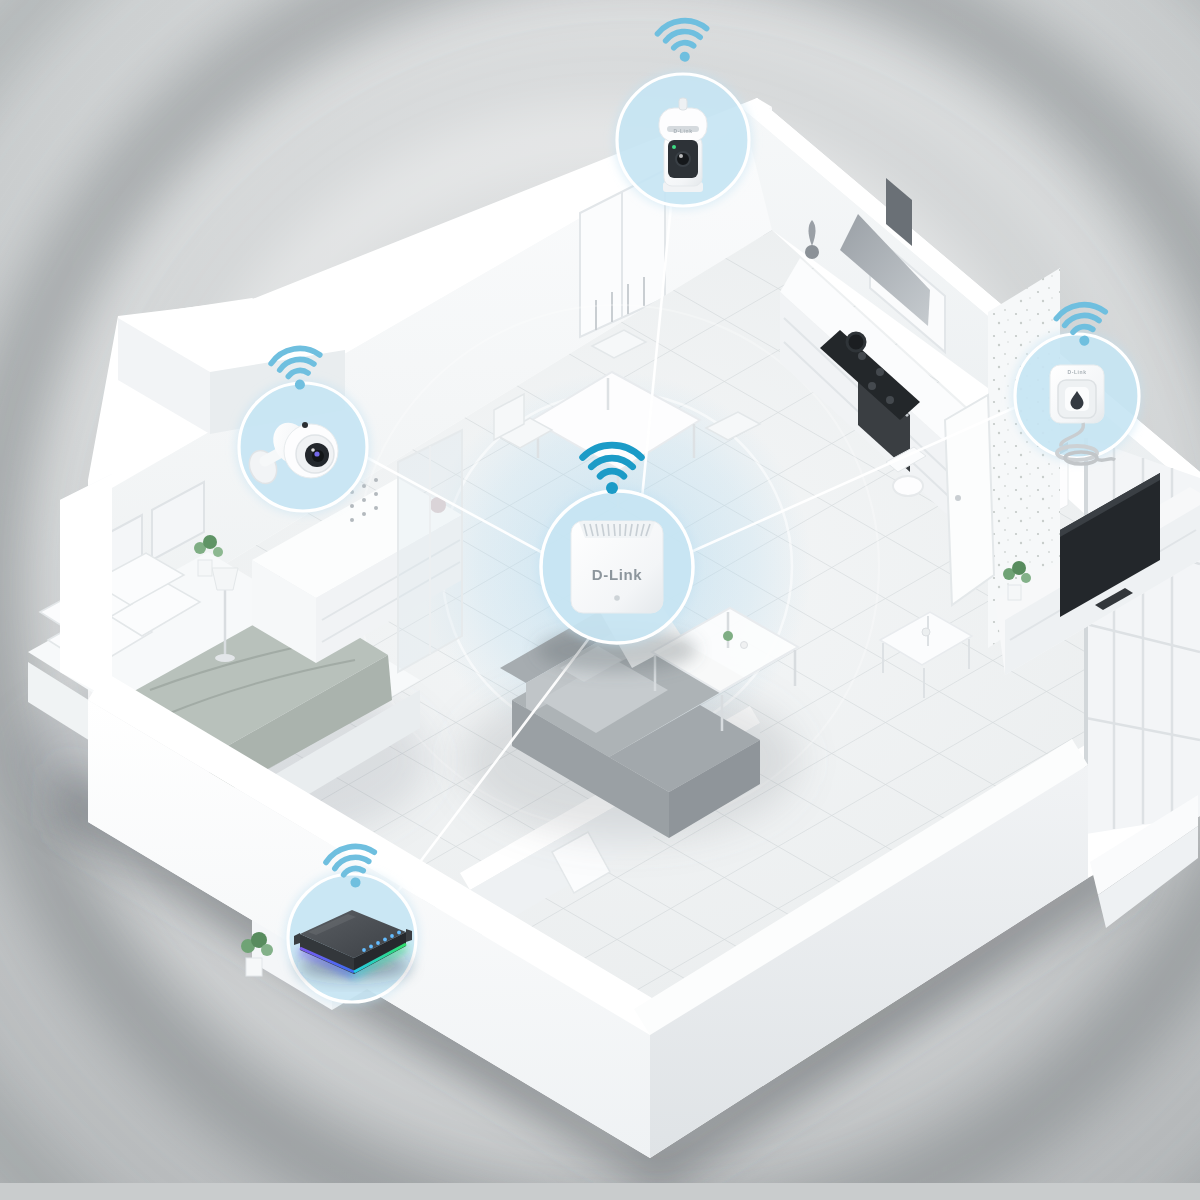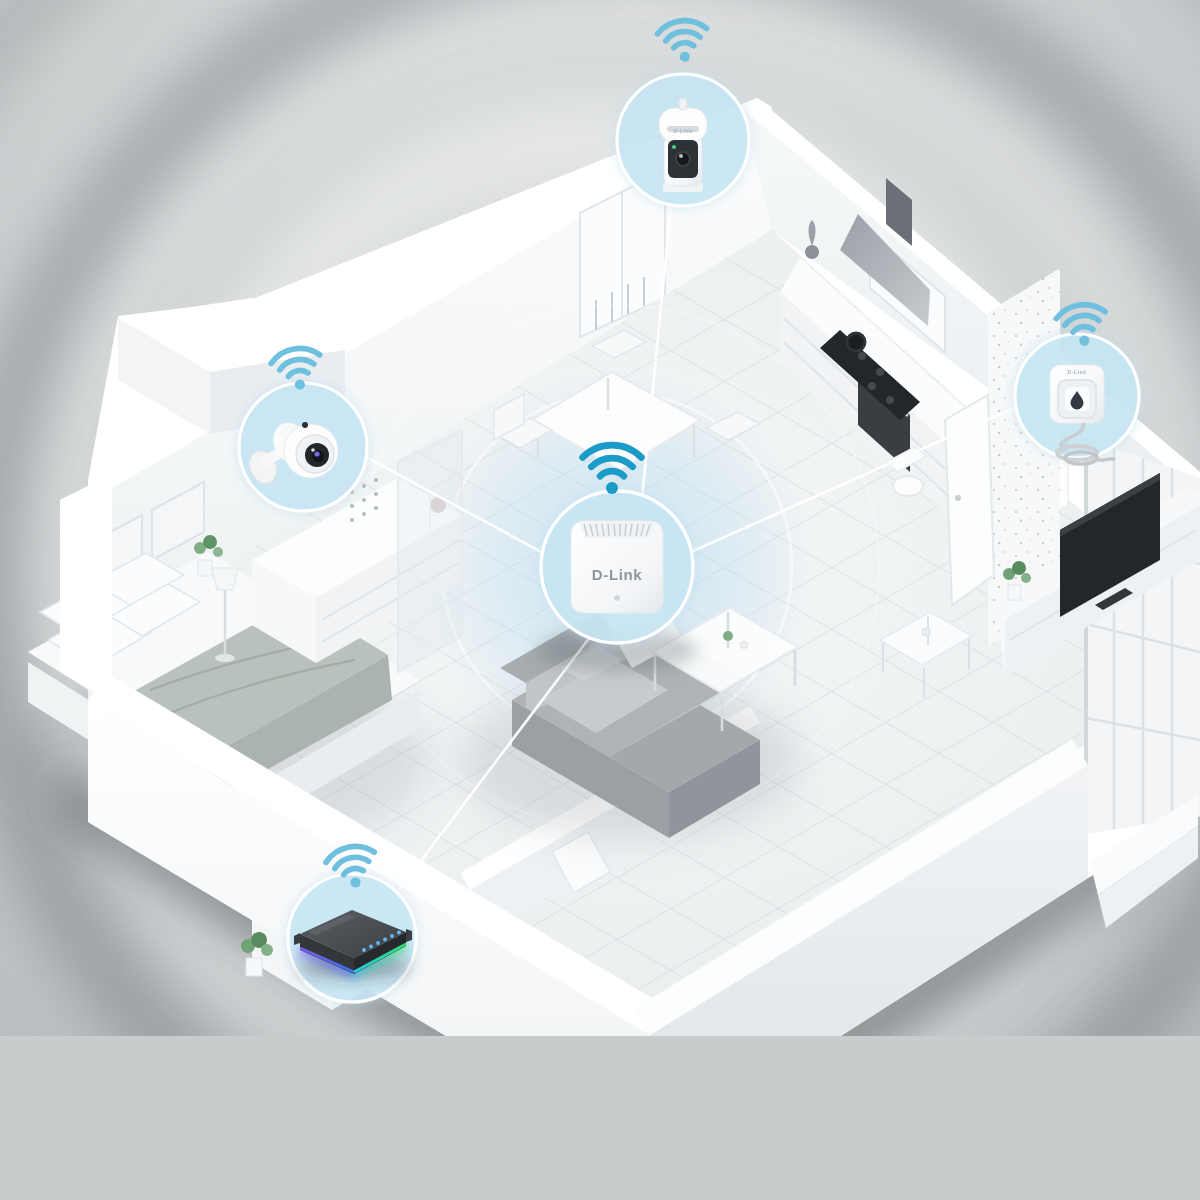--- a/index.html
+++ b/index.html
@@ -1,16 +1,16 @@
 <!DOCTYPE html>
 <html><head>
 <meta charset="utf-8">
 <style>
   html,body{margin:0;padding:0;background:#c9cccd;}
-  .stage{width:1200px;height:1036px;position:relative;overflow:hidden;font-family:"Liberation Sans",sans-serif;}
+  .stage{width:1200px;height:1183px;position:relative;overflow:hidden;font-family:"Liberation Sans",sans-serif;}
   svg{display:block;}
   text{font-family:"Liberation Sans",sans-serif;}
   .dlink-logo{font-weight:bold;letter-spacing:.6px;}
 </style>
 </head>
 <body>
 
 <div class="stage">
 <svg width="1200" height="1200" viewBox="0 0 1200 1200" xmlns="http://www.w3.org/2000/svg">
   <defs>

